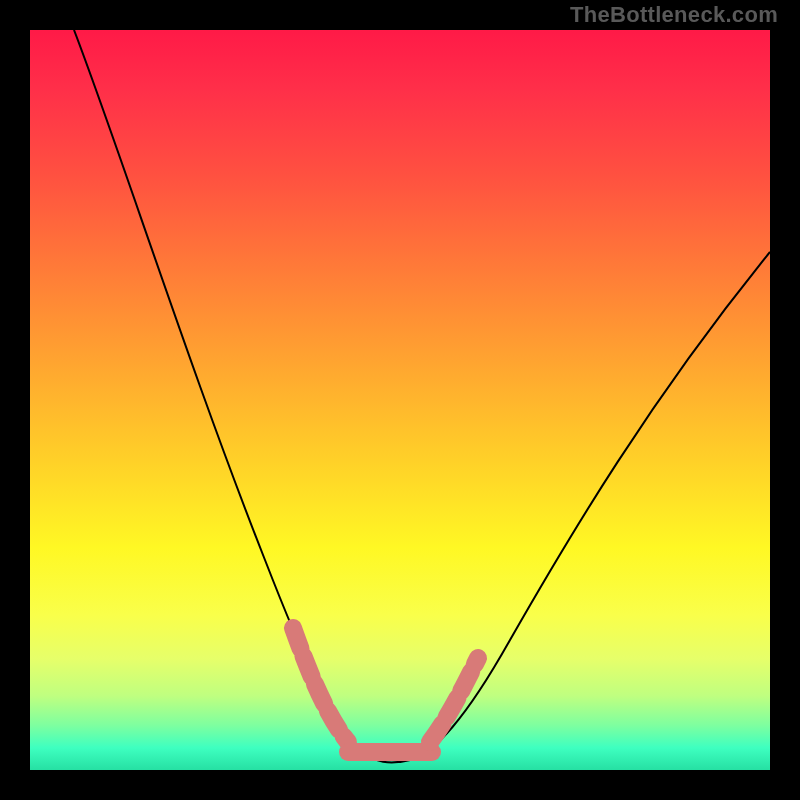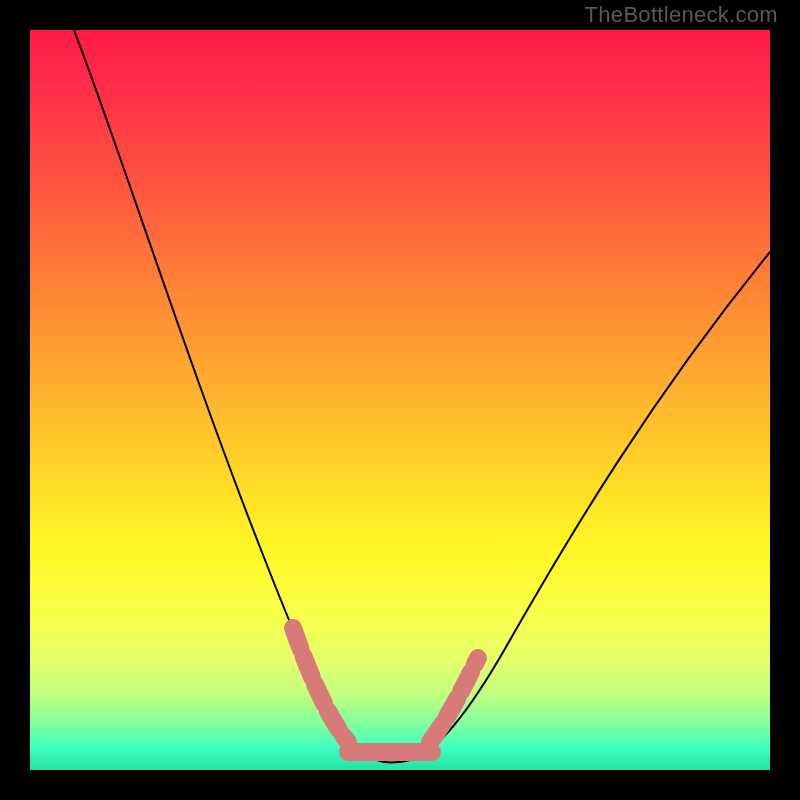--- a/index.html
+++ b/index.html
@@ -16,21 +16,21 @@
     width: 800px;
     height: 800px;
     background: #000;
   }
   .watermark {
     position: absolute;
     top: 2px;
     right: 22px;
     color: #595959;
     font-size: 22px;
-    font-weight: 400;
+    font-weight: 700;
     letter-spacing: 0.3px;
     z-index: 5;
   }
   .plot {
     position: absolute;
     left: 30px;
     top: 30px;
     width: 740px;
     height: 740px;
     overflow: hidden;

